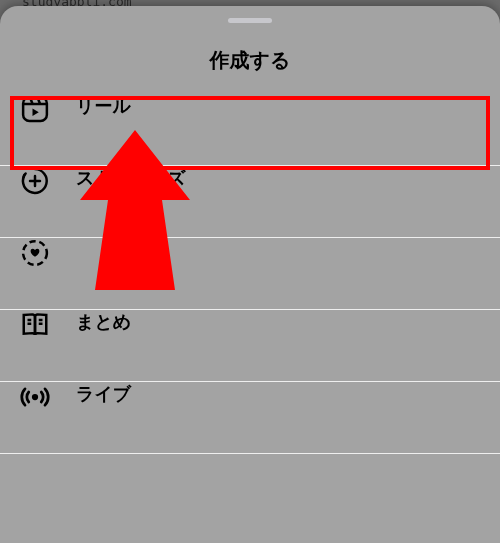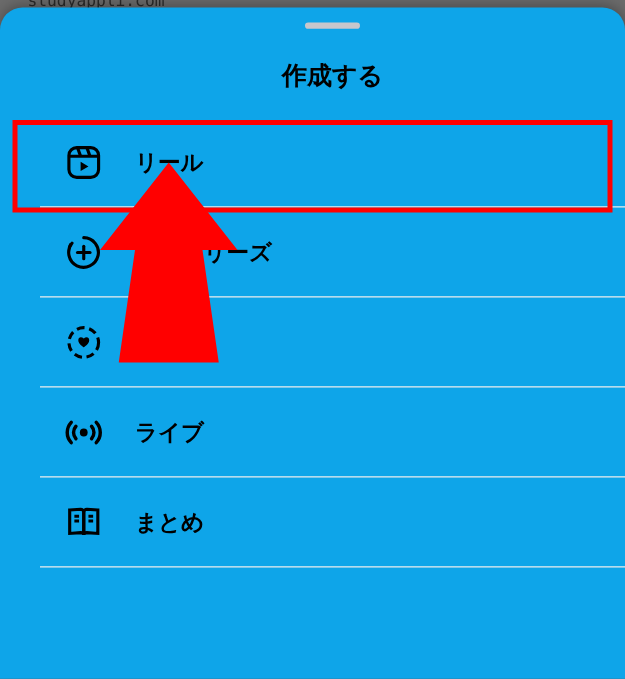--- a/index.html
+++ b/index.html
@@ -10,43 +10,41 @@
       background: #6b6b6b;
       overflow: hidden;
       position: relative;
     }
     .sheet {
       position: absolute;
       top: 6px;
       left: 0;
       right: 0;
       bottom: 0;
-      background: #0ea5e9;
+      background: #a3a3a3;
       border-radius: 18px 18px 0 0;
       box-shadow: 0 -2px 10px rgba(0,0,0,0.3);
-      padding-left: 32px;
     }
     .handle {
       width: 44px;
       height: 5px;
       background: #c7c7cc;
       border-radius: 3px;
       margin: 12px auto 0;
     }
     .title {
       text-align: center;
       font-size: 20px;
       font-weight: 700;
       color: #000;
       margin: 24px 0 20px;
     }
     .list { }
     .item {
       display: flex;
-      align-items: center;
       height: 72px;
       padding: 0 20px;
       border-bottom: 1px solid #eee;
       cursor: pointer;
       font-family: Liberation Serif, serif;
     }
     .item .icon {
       width: 30px;
       height: 30px;
       display: flex;
@@ -125,43 +123,43 @@
       <span class="icon">
         <svg width="30" height="30" viewBox="0 0 24 24" fill="none" stroke="#000" stroke-width="2">
           <circle cx="12" cy="12" r="9.5" stroke-dasharray="5 3"></circle>
           <path d="M12 9.5 C13.5 8 15.5 8.5 15.5 10.5 C15.5 13 12 15 12 15 C12 15 8.5 13 8.5 10.5 C8.5 8.5 10.5 8 12 9.5 Z" fill="#000" stroke="none"></path>
         </svg>
       </span>
     </div>
 
     <div class="item">
       <span class="icon">
-        <svg width="30" height="30" viewBox="0 0 24 24" fill="none" stroke="#000" stroke-width="2.2" stroke-linecap="round">
-          <circle cx="12" cy="12" r="2.5" fill="#000" stroke="none"></circle>
-          <path d="M7 8 A6 6 0 0 0 7 16"></path>
-          <path d="M17 8 A6 6 0 0 1 17 16"></path>
-          <path d="M4 5.5 A9.5 9.5 0 0 0 4 18.5"></path>
-          <path d="M20 5.5 A9.5 9.5 0 0 1 20 18.5"></path>
-        </svg>
-      </span>
-      <span class="label">ライブ</span>
-    </div>
-
-    <div class="item">
-      <span class="icon">
         <svg width="30" height="30" viewBox="0 0 24 24" fill="none" stroke="#000" stroke-width="2">
           <path d="M3 4 L10 3.5 C11 3.5 12 4.5 12 5.5 L12 20 C12 19 11 18.5 10 18.5 L3 19 Z"></path>
           <path d="M21 4 L14 3.5 C13 3.5 12 4.5 12 5.5 L12 20 C12 19 13 18.5 14 18.5 L21 19 Z"></path>
           <line x1="6" y1="8" x2="9" y2="8"></line>
           <line x1="6" y1="11" x2="9" y2="11"></line>
           <line x1="15" y1="8" x2="18" y2="8"></line>
           <line x1="15" y1="11" x2="18" y2="11"></line>
         </svg>
       </span>
       <span class="label">まとめ</span>
+    </div>
+
+    <div class="item">
+      <span class="icon">
+        <svg width="30" height="30" viewBox="0 0 24 24" fill="none" stroke="#000" stroke-width="2.2" stroke-linecap="round">
+          <circle cx="12" cy="12" r="2.5" fill="#000" stroke="none"></circle>
+          <path d="M7 8 A6 6 0 0 0 7 16"></path>
+          <path d="M17 8 A6 6 0 0 1 17 16"></path>
+          <path d="M4 5.5 A9.5 9.5 0 0 0 4 18.5"></path>
+          <path d="M20 5.5 A9.5 9.5 0 0 1 20 18.5"></path>
+        </svg>
+      </span>
+      <span class="label">ライブ</span>
     </div>
 
   </div>
 </div>
 
 <div class="highlight-box"></div>
 
 <div class="arrow">
   <svg width="150" height="170" viewBox="0 0 150 170">
     <polygon fill="#ff0000" points="55,0 110,70 82,70 95,160 15,160 28,70 0,70"></polygon>

